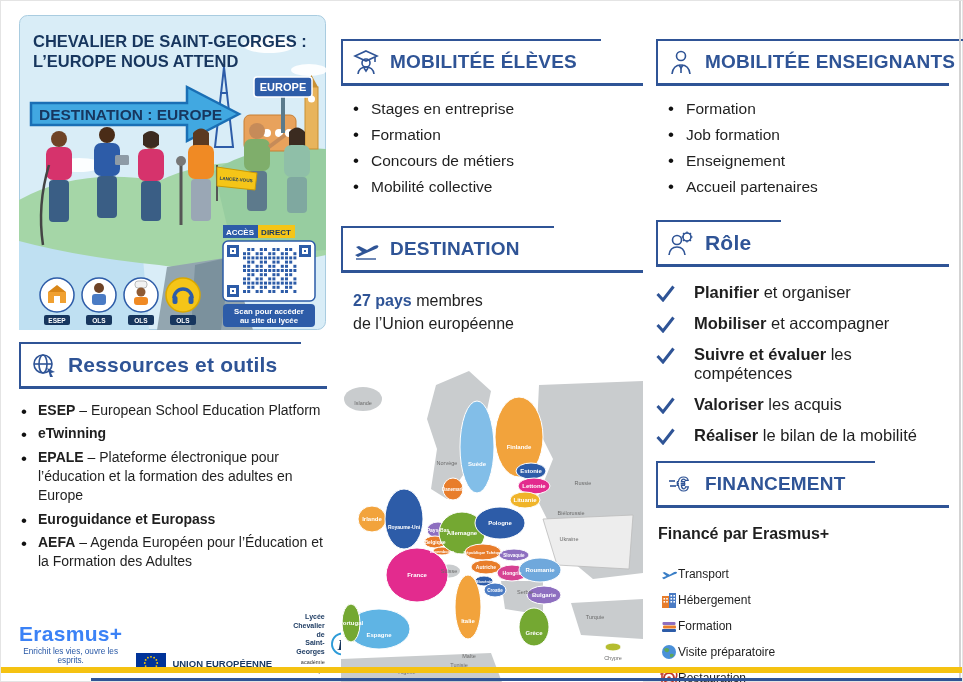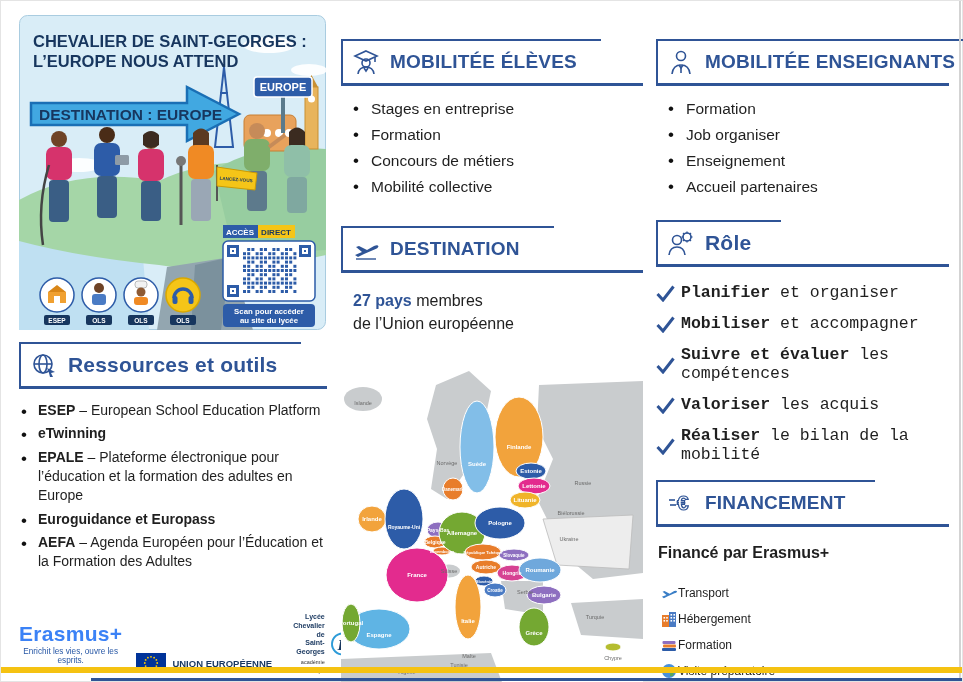--- a/index.html
+++ b/index.html
@@ -19,21 +19,21 @@
   .hdr-icon { display:inline-flex; width:28px; height:28px; align-items:center; justify-content:center; }
 
   ul.bullets { list-style:none; margin:14px 0 0 10px; }
   ul.bullets li { position:relative; padding-left:20px; font-size:15.5px; margin-bottom:8px; color:#1f1f1f; }
   ul.bullets li::before { content:"•"; position:absolute; left:2px; top:-1px; font-size:17px; color:#111; }
 
   .dest-text { margin:16px 0 0 12px; font-size:16px; line-height:1.45; }
   .dest-text .hl { color:#2F5496; font-weight:bold; }
 
   .role-list { margin-top:16px; }
-  .role-row { display:flex; align-items:center; gap:6px; margin-bottom:12px; font-size:16.5px;font-family:Liberation Mono, monospace; }
+  .role-row { display:flex; align-items:flex-start; gap:19px; margin-bottom:12px; font-size:16.5px; }
   .role-row svg { flex:0 0 auto; margin-top:2px; }
   .role-row b { font-weight:bold; }
 
   .fin-sub { font-size:16px; font-weight:bold; margin:17px 0 0 2px; }
   .fin-list { margin:22px 0 0 4px; }
   .fin-row { display:flex; align-items:center; gap:0; font-size:12px; margin-bottom:8px; }
   .fin-row .ficon { display:inline-flex; width:18px; height:18px; align-items:center; justify-content:center; }
 
   .res-list { list-style:none; margin:12px 0 0 2px; }
   .res-list li { position:relative; padding-left:17px; font-size:14px; line-height:1.38; margin-bottom:4px; }
@@ -529,21 +529,21 @@
             <path d="M5 26 q1 -9 9 -9 q8 0 9 9"></path>
             <path d="M12 17 l2 3 l2 -3"></path>
             <line x1="14" y1="20" x2="14" y2="25"></line>
           </svg>
         </span>
         <span class="hdr-title">MOBILITÉE ENSEIGNANTS</span>
       </div>
     </div>
     <ul class="bullets">
       <li>Formation</li>
-      <li>Job organiser</li>
+      <li>Job formation</li>
       <li>Enseignement</li>
       <li>Accueil partenaires</li>
     </ul>
 
     <div class="hdr mt-role">
       <div class="hdr-box" style="padding-right:30px">
         <span class="hdr-icon">
           <svg width="28" height="28" viewBox="0 0 28 28" fill="none" stroke="#2F5496" stroke-width="1.6">
             <circle cx="10" cy="11" r="4.5"></circle>
             <path d="M2 26 q1 -8 8 -8 q7 0 8 8"></path>

